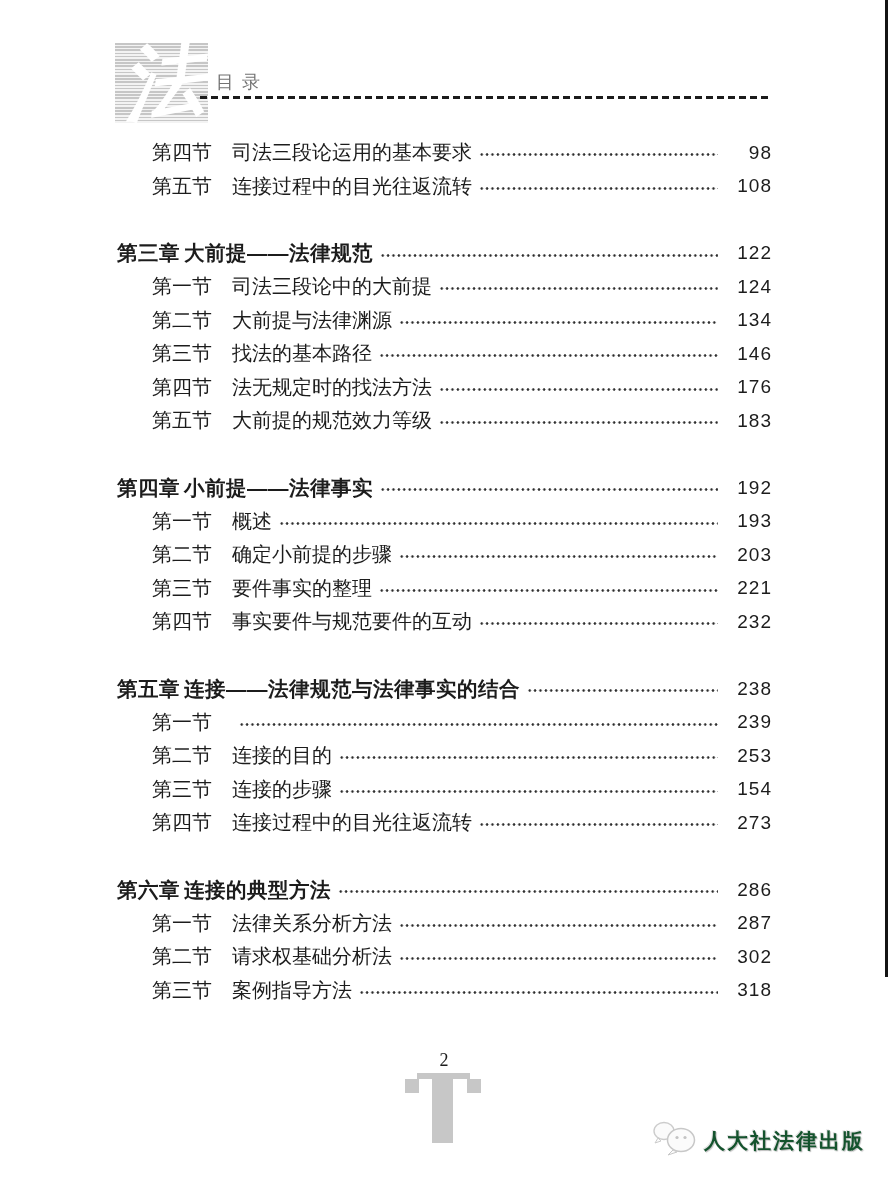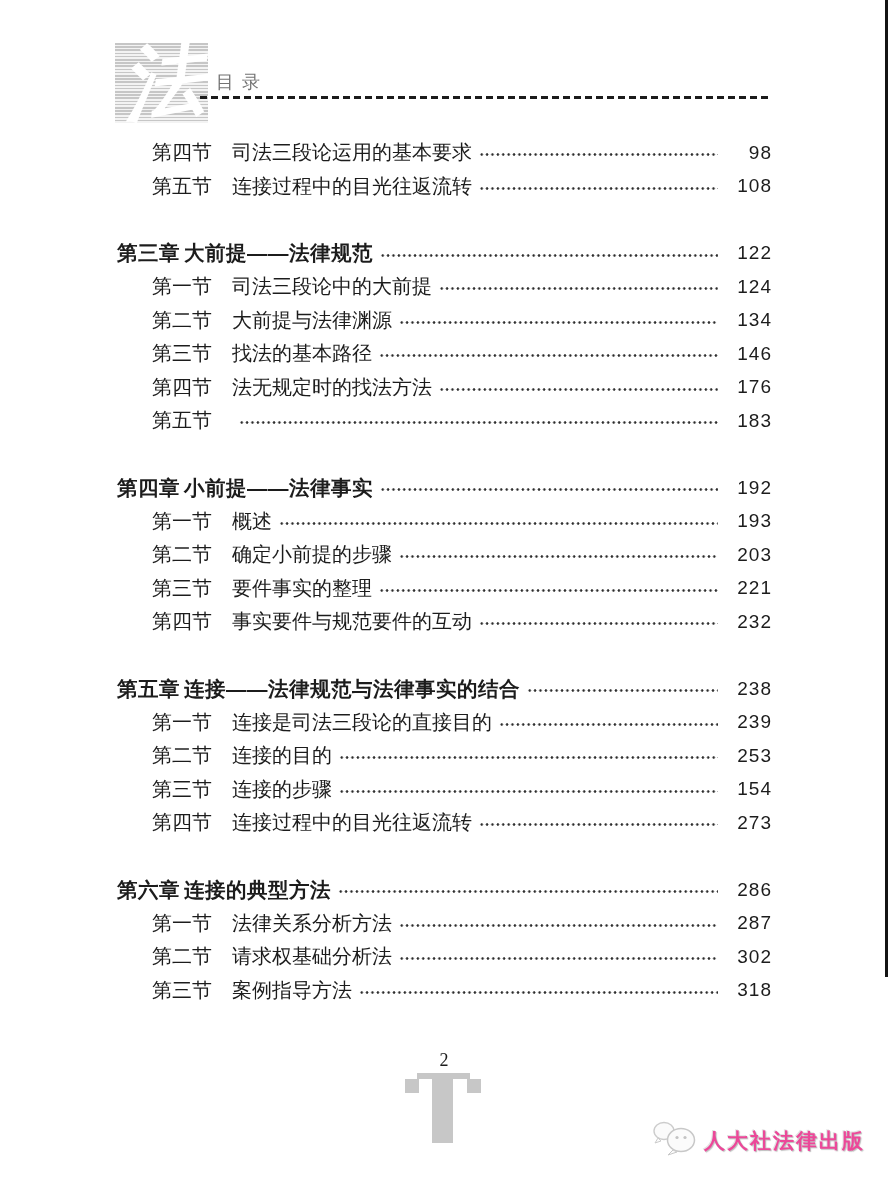--- a/index.html
+++ b/index.html
@@ -57,21 +57,21 @@
   .t-logo div{position:absolute;background:#c7c7c7;}
   .t-bar{left:12px;top:0;width:53px;height:6px;}
   .t-stem{left:27px;top:0;width:21px;height:70px;}
   .t-sq-left{left:0;top:6px;width:14px;height:14px;}
   .t-sq-right{left:62px;top:6px;width:14px;height:14px;}
   .watermark{position:absolute;left:652px;top:1120px;display:flex;align-items:center;}
   .wm-icon{flex:0 0 auto;margin-right:6px;}
   .wm-text{
     font-family:"Liberation Sans","DejaVu Sans",sans-serif;
     font-size:21px;font-weight:bold;letter-spacing:2px;
-    color:#ec4899;
+    color:#14532d;
     text-shadow:1px 1px 1px #bdbdbd,-1px -1px 0px #e2e2e2;
     white-space:nowrap;
   }
   .edge-line{position:absolute;right:0;top:0;width:3px;height:977px;background:#141414;}
 </style>
 </head>
 <body>
 
 <div class="logo-box">
   <span class="logo-glyph">法</span>
@@ -120,20 +120,21 @@
         <span class="pg">146</span>
       </div>
       <div class="row section-row">
         <span class="lbl">第四节</span>
         <span class="ttl">法无规定时的找法方法</span>
         <span class="leader"></span>
         <span class="pg">176</span>
       </div>
       <div class="row section-row">
         <span class="lbl">第五节</span>
+        <span class="ttl">大前提的规范效力等级</span>
         <span class="leader"></span>
         <span class="pg">183</span>
       </div>
     </div>
     <div class="group">
       <div class="row chapter-row">
         <span class="lbl">第四章</span>
         <span class="ttl">小前提——法律事实</span>
         <span class="leader"></span>
         <span class="pg">192</span>
@@ -165,21 +166,20 @@
     </div>
     <div class="group">
       <div class="row chapter-row">
         <span class="lbl">第五章</span>
         <span class="ttl">连接——法律规范与法律事实的结合</span>
         <span class="leader"></span>
         <span class="pg">238</span>
       </div>
       <div class="row section-row">
         <span class="lbl">第一节</span>
-        <span class="ttl">连接是司法三段论的直接目的</span>
         <span class="leader"></span>
         <span class="pg">239</span>
       </div>
       <div class="row section-row">
         <span class="lbl">第二节</span>
         <span class="ttl">连接的目的</span>
         <span class="leader"></span>
         <span class="pg">253</span>
       </div>
       <div class="row section-row">

